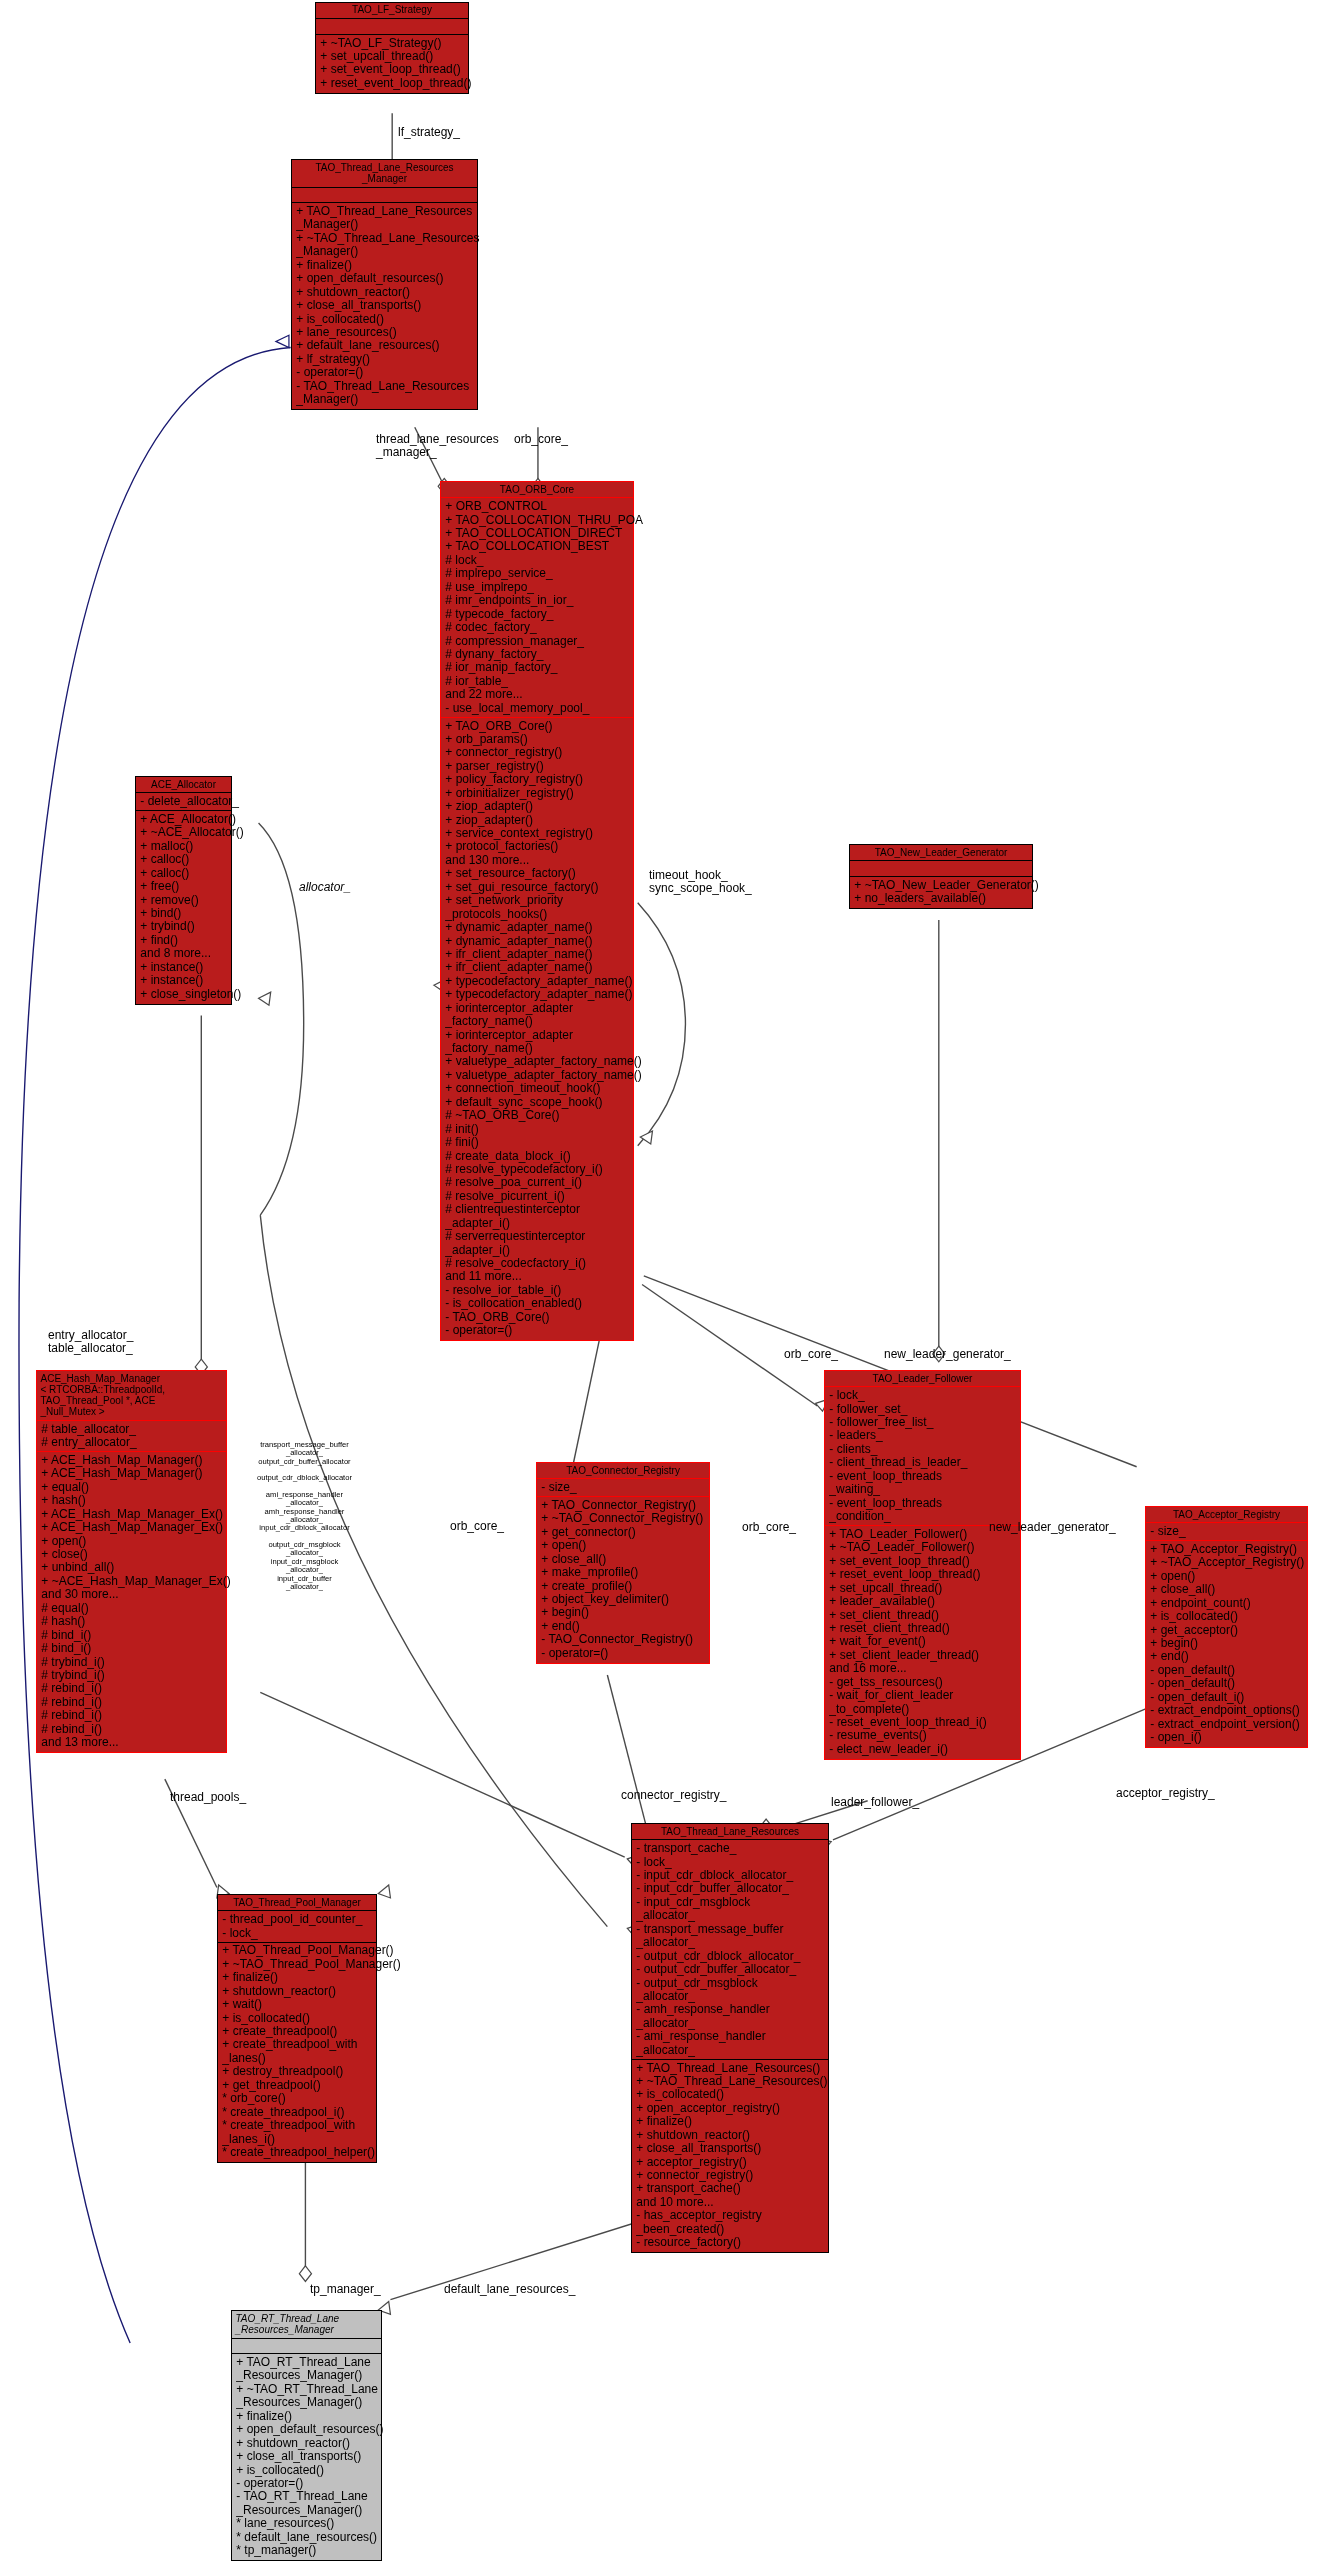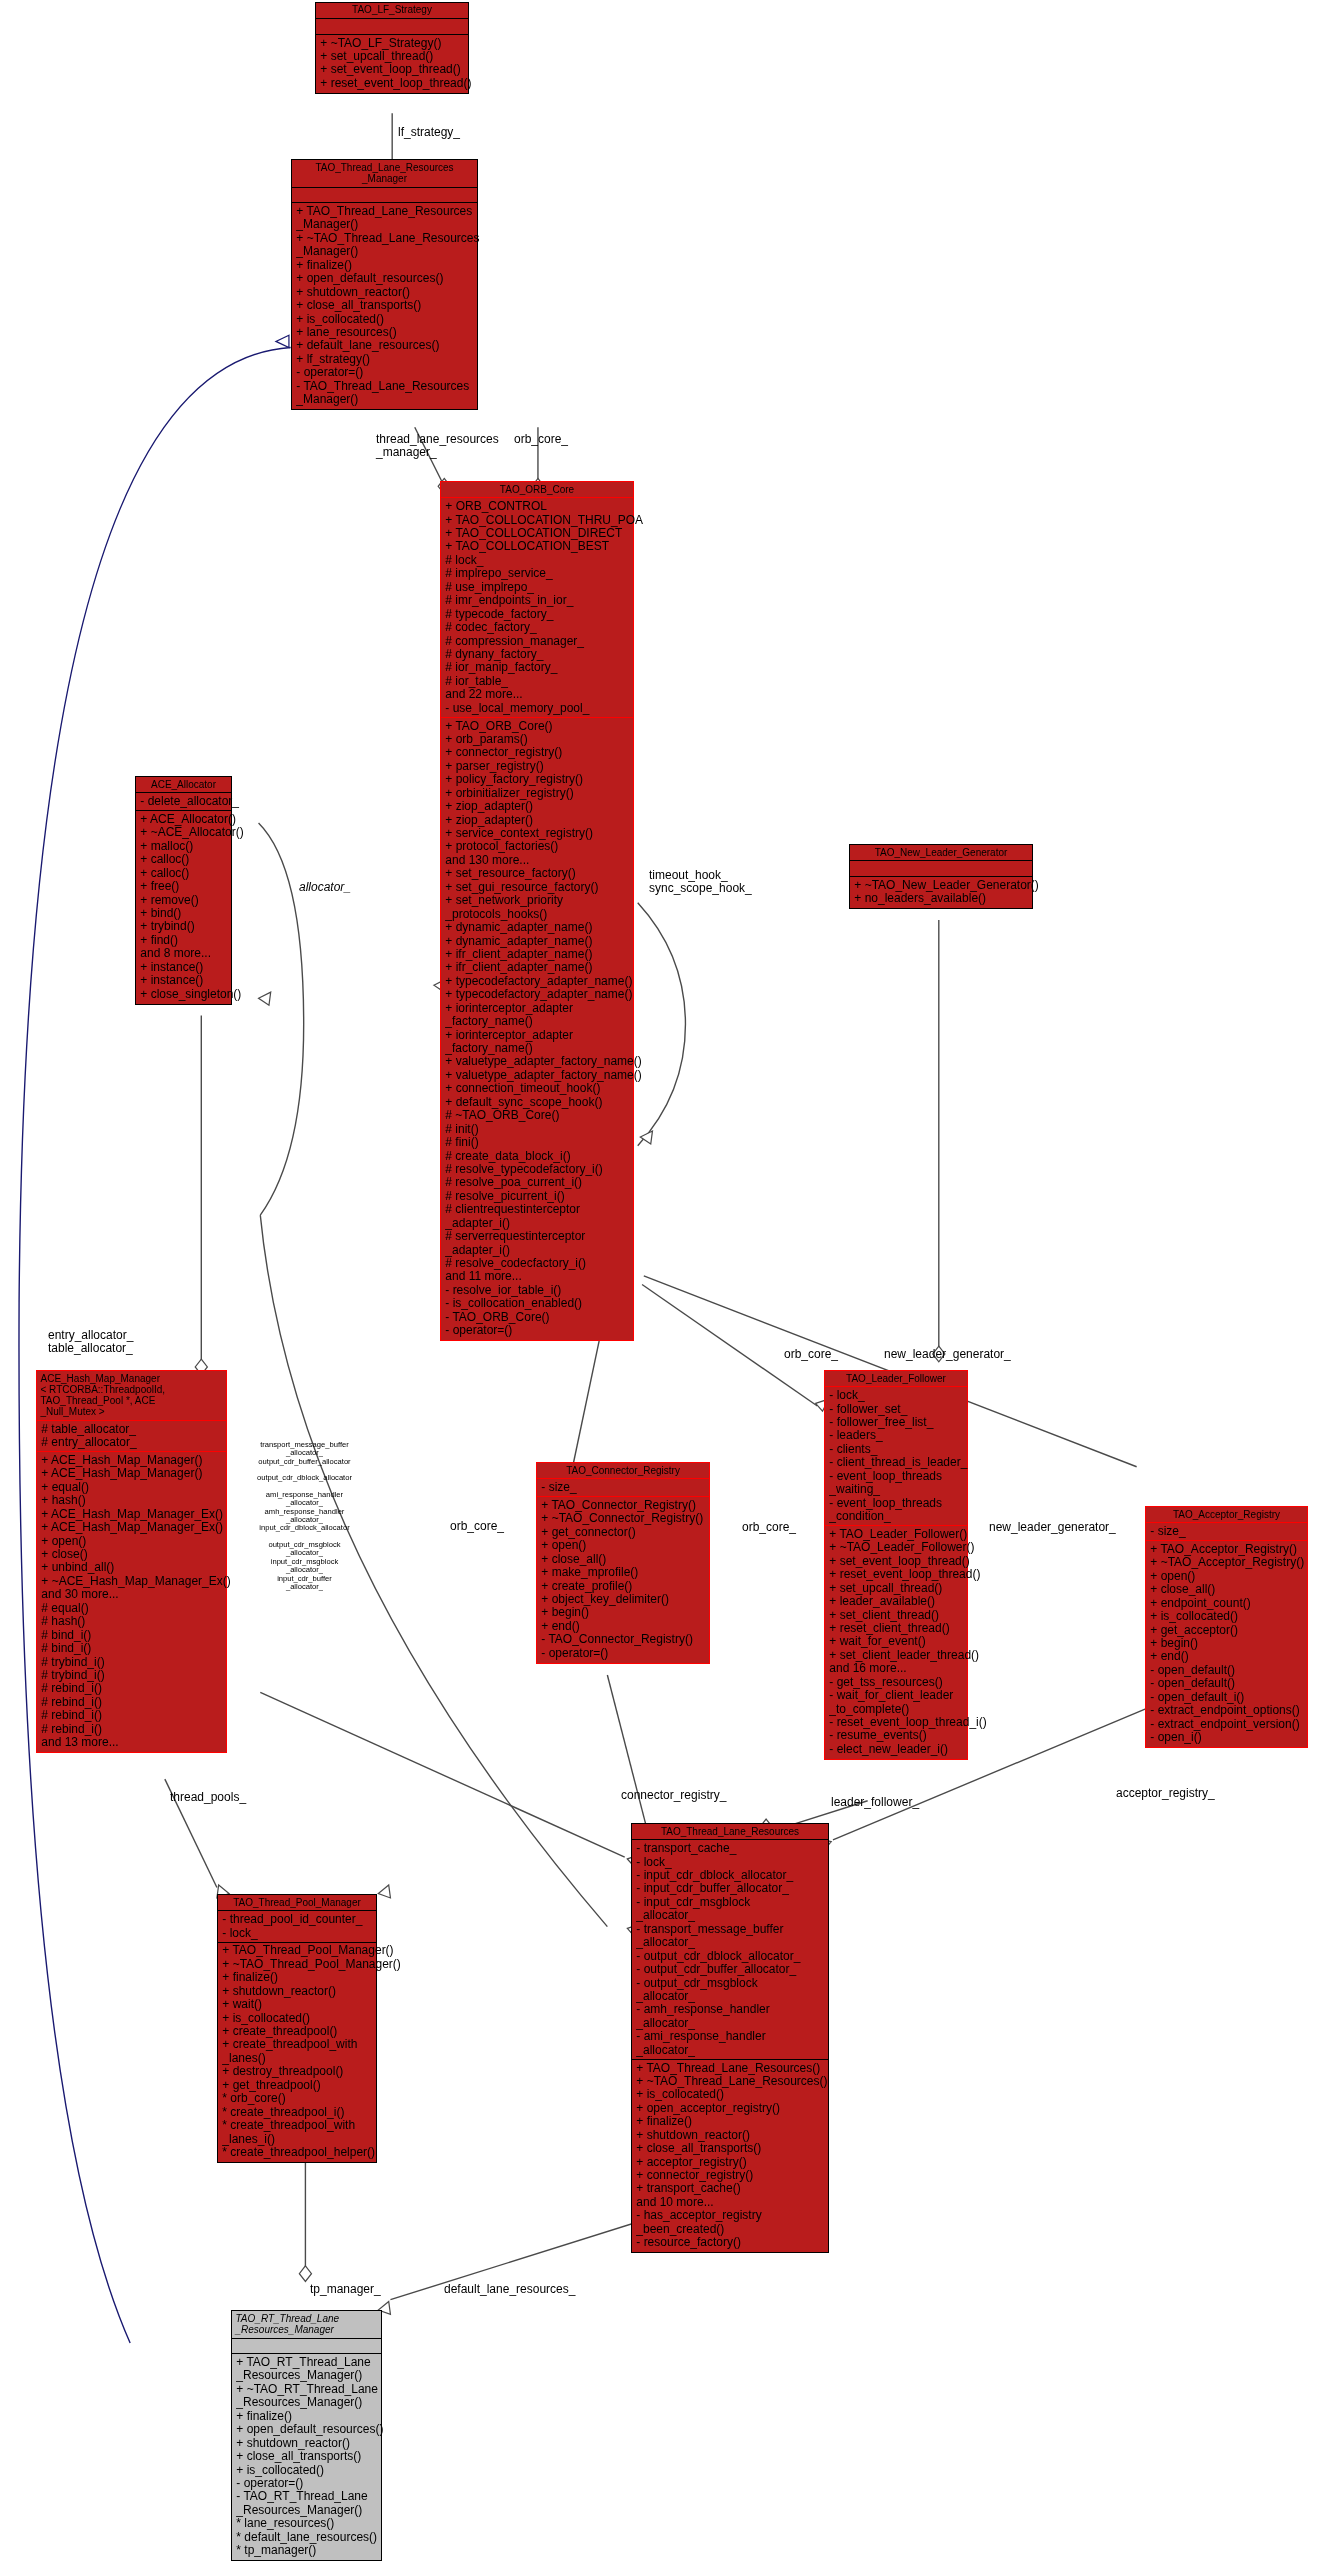--- a/index.html
+++ b/index.html
@@ -285,21 +285,21 @@
         <div>+ make_mprofile()</div>
         <div>+ create_profile()</div>
         <div>+ object_key_delimiter()</div>
         <div>+ begin()</div>
         <div>+ end()</div>
         <div>- TAO_Connector_Registry()</div>
         <div>- operator=()</div>
       </div>
   </div>
 
-  <div class="node red fs11" style="left:824px;top:1370px;width:144px;">
+  <div class="node red fs11" style="left:824px;top:1370px;width:197px;">
     <div class="nhead" style="white-space: pre-line;">TAO_Leader_Follower</div>
     <div class="nattrs fs9">
         <div>- lock_</div>
         <div>- follower_set_</div>
         <div>- follower_free_list_</div>
         <div>- leaders_</div>
         <div>- clients_</div>
         <div>- client_thread_is_leader_</div>
         <div>- event_loop_threads</div>
         <div>_waiting_</div>

